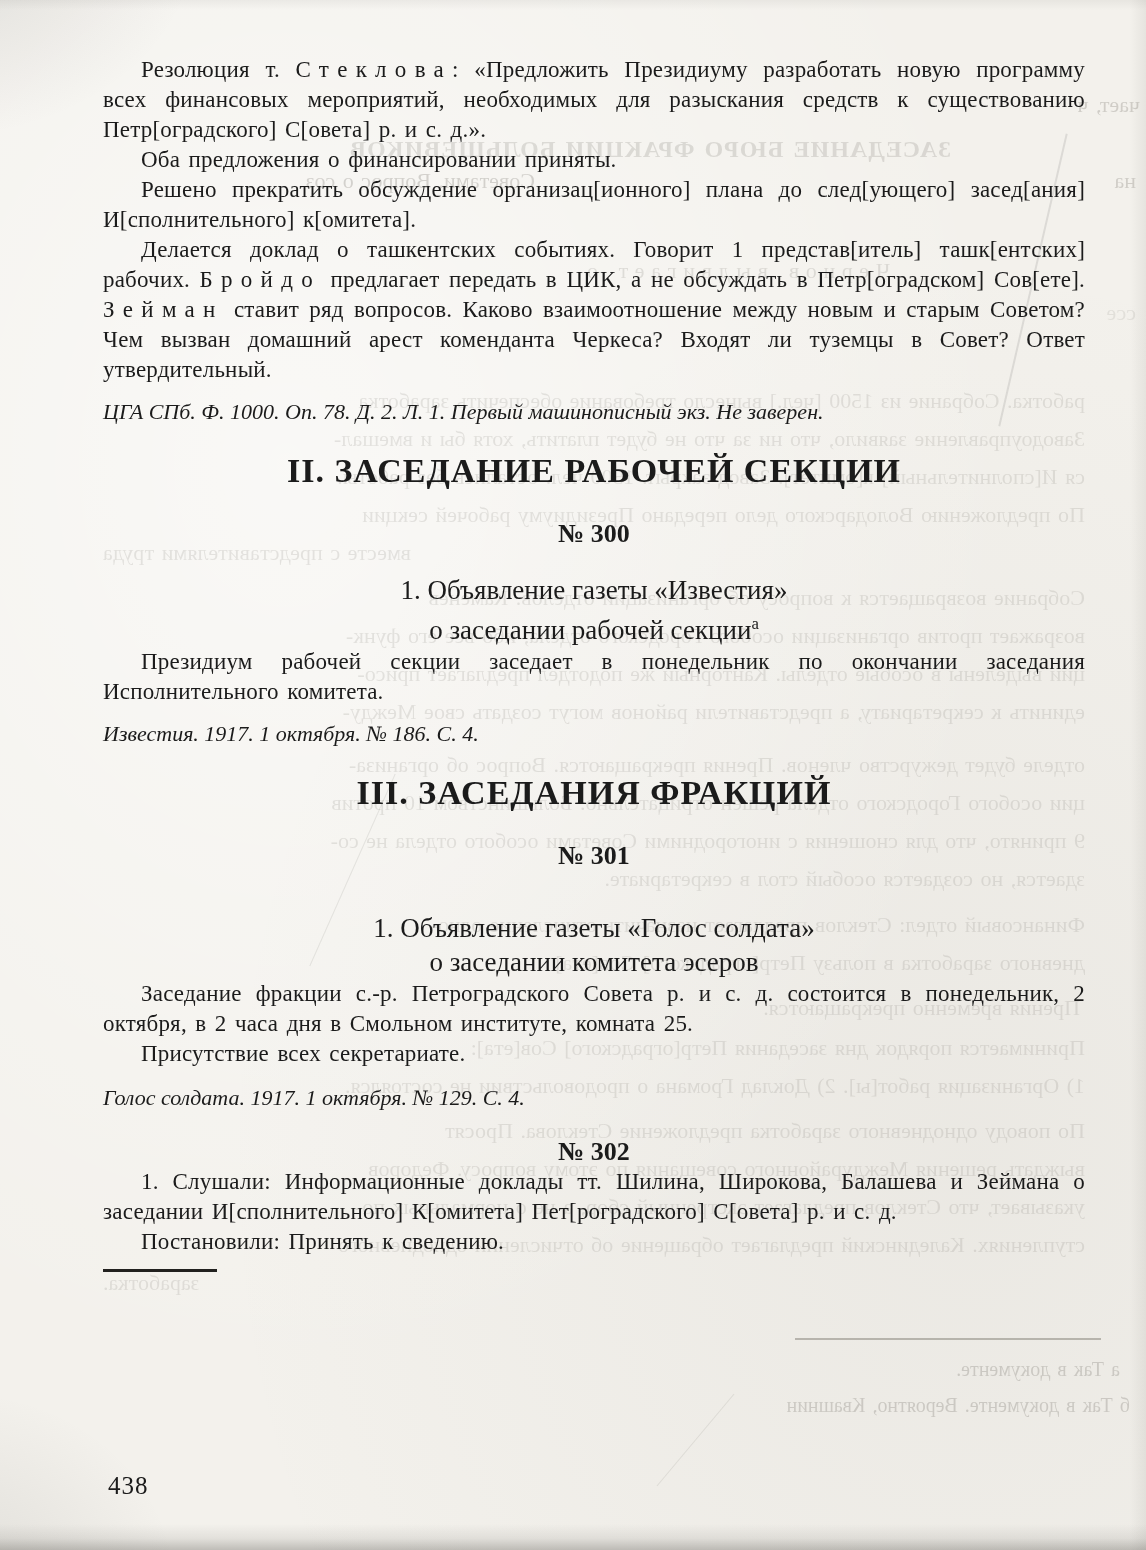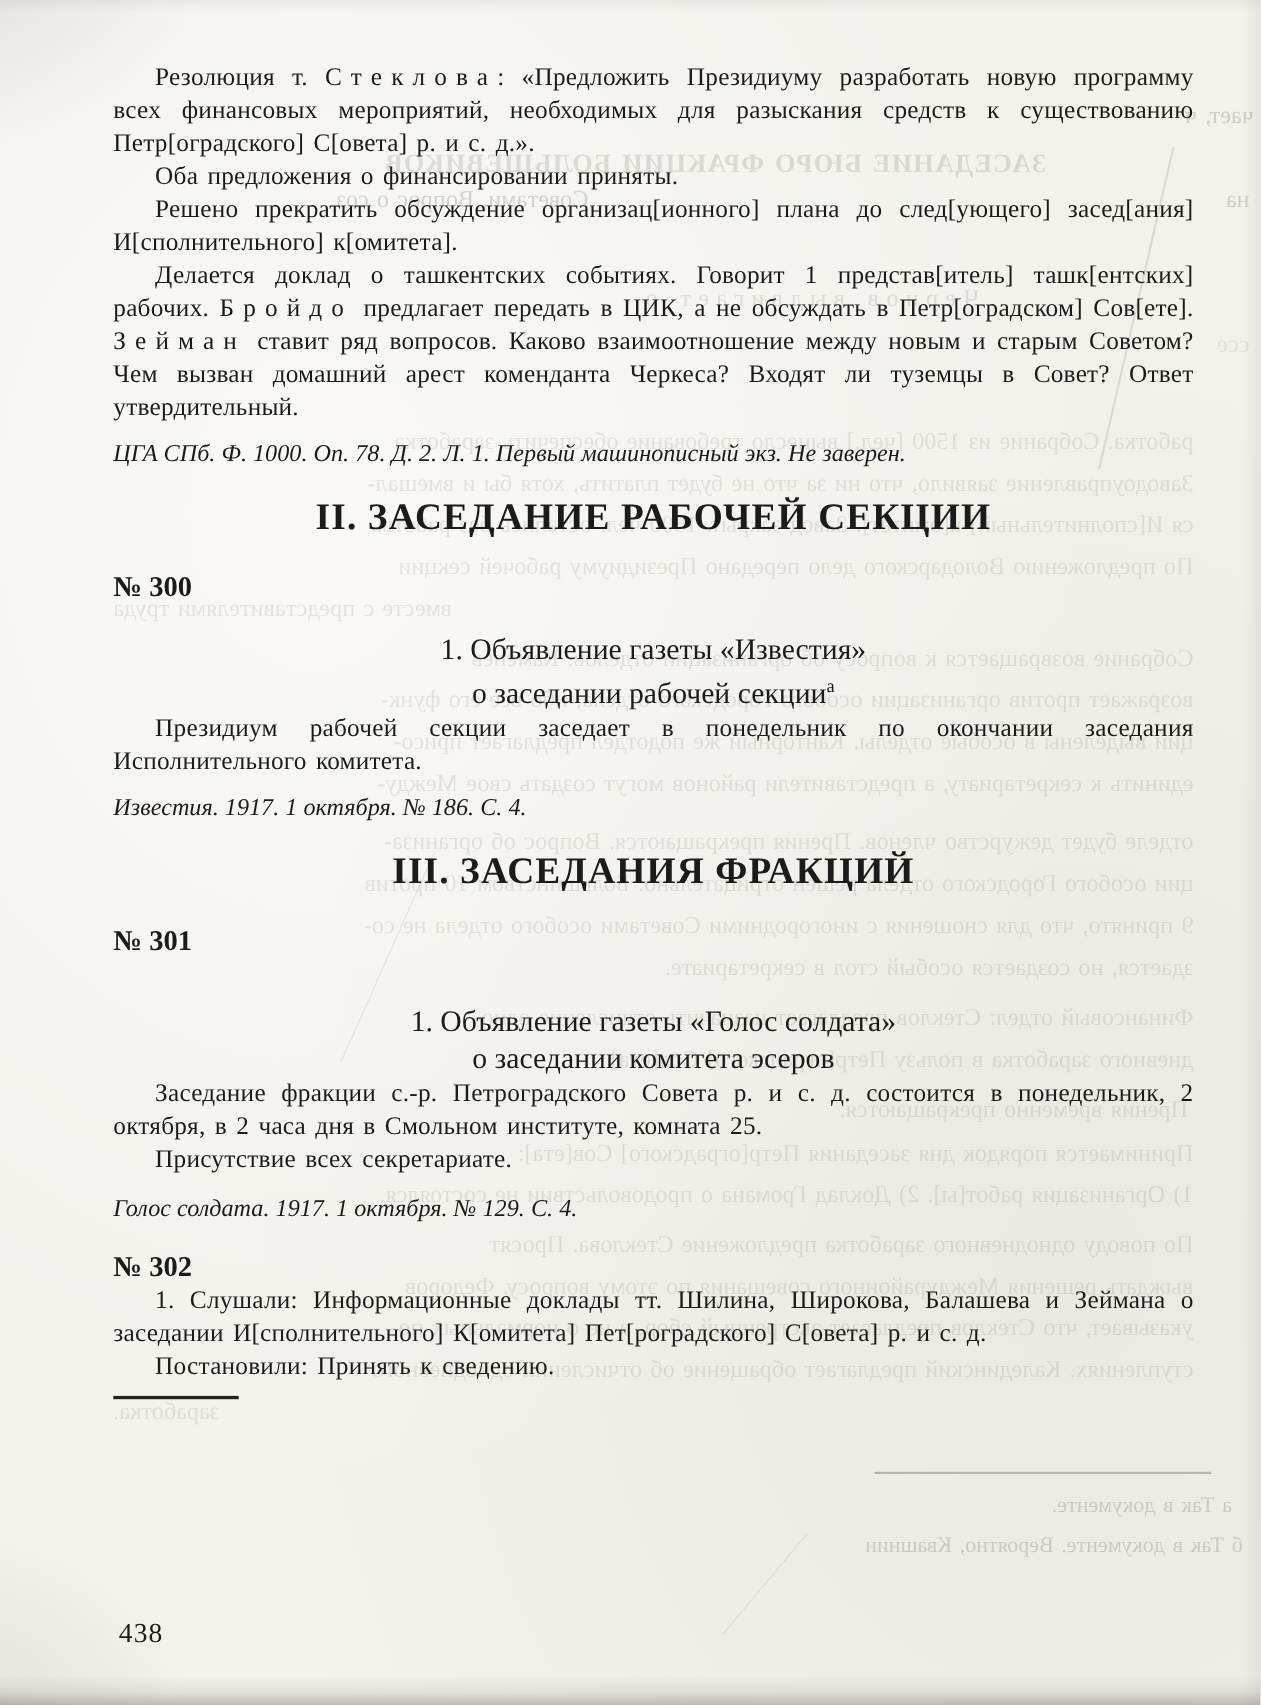--- a/index.html
+++ b/index.html
@@ -46,21 +46,21 @@
     font-size: 22px; line-height: 26px;
     text-indent: 0;
   }
   .sec-heading {
     margin: 30px 0 0 0;
     text-align: center;
     font-weight: bold;
     font-size: 34px; line-height: 32px;
     letter-spacing: 1px;
   }
-  .doc-number { margin: 32px 0 0 0; text-align: left; font-weight: bold; font-size: 26px; line-height: 30px; }
+  .doc-number { margin: 32px 0 0 0; text-align: center; font-weight: bold; font-size: 26px; line-height: 30px; }
   .doc-title  { margin: 24px 0 0 0; text-align: center; font-size: 27px; line-height: 34px; }
   .doc-title sup { font-size: 0.62em; }
   .m-title { margin-top: 40px; }
   .m-body  { margin-top: 14px; }
   .m-body2 { margin-top: 16px; }
   .m-none  { margin-top: 0; }
   .footnote-rule { margin: 12px 0 0 0; width: 114px; height: 3px; background: #22211f; }
   .footnote { margin: 10px 0 0 10px; font-size: 21px; line-height: 26px; }
   .footnote sup { font-size: 0.62em; margin-right: 18px; }
   .page-number { position: absolute; left: 108px; top: 1472px; font-size: 25px; letter-spacing: 1px; }

